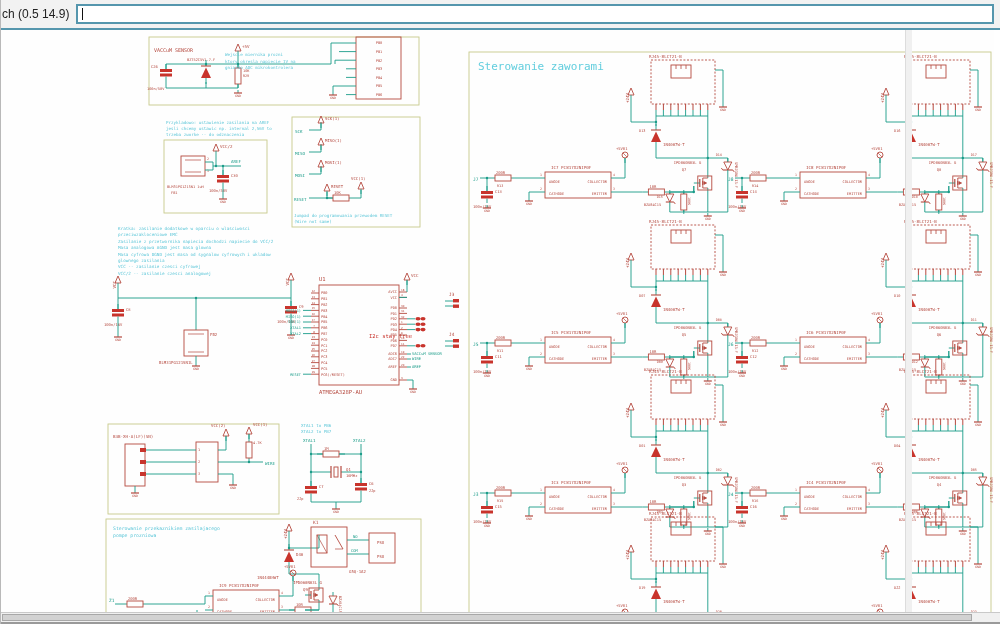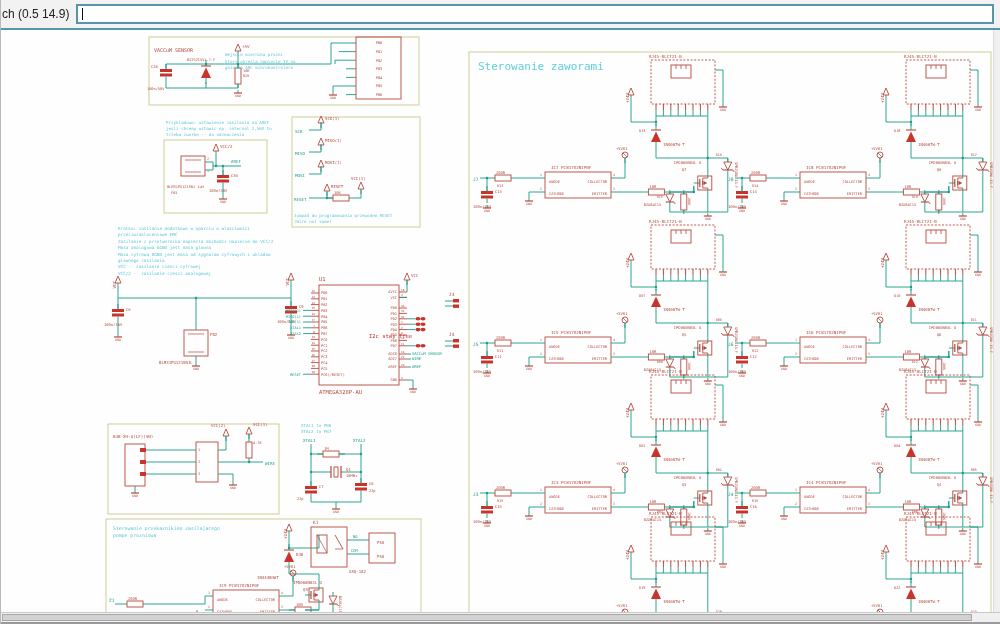--- a/index.html
+++ b/index.html
@@ -1,17 +1,17 @@
 <!DOCTYPE html>
 <html><head>
 <meta charset="utf-8">
 <style>
   html,body{margin:0;padding:0;width:1000px;height:624px;overflow:hidden;background:#fff;
     font-family:"Liberation Sans",sans-serif;}
-  #window{width:1000px;height:624px;position:relative;border-left:1px solid #b9b9b9;box-sizing:border-box;}
+  #window{width:912px;height:624px;position:relative;border-left:1px solid #b9b9b9;box-sizing:border-box;}
   #toolbar{position:absolute;left:0;top:0;width:1000px;height:30px;background:#f2f2f2;
     border-bottom:2px solid #5596ad;box-sizing:border-box;}
   #coords{position:absolute;left:1px;top:7px;font-size:12px;color:#222;white-space:nowrap;}
   #cmdwrap{position:absolute;left:75px;top:4px;width:918px;height:20px;background:#fff;
     border:2px solid #5596ad;box-sizing:border-box;}
   #cmdinput{position:absolute;left:0;top:0;width:100%;height:100%;border:none;outline:none;
     font-size:12px;font-family:"DejaVu Sans Mono",monospace;padding:0 2px;background:transparent;}
   #caret{position:absolute;left:4px;top:2px;width:1px;height:12px;background:#111;}
   #canvas{position:absolute;left:0;top:30px;width:993px;height:582px;background:#fefefe;overflow:hidden;}
   #vscroll{position:absolute;right:0;top:30px;width:7px;height:582px;background:#f0f0f0;border-left:1px solid #dcdcdc;box-sizing:border-box;}

